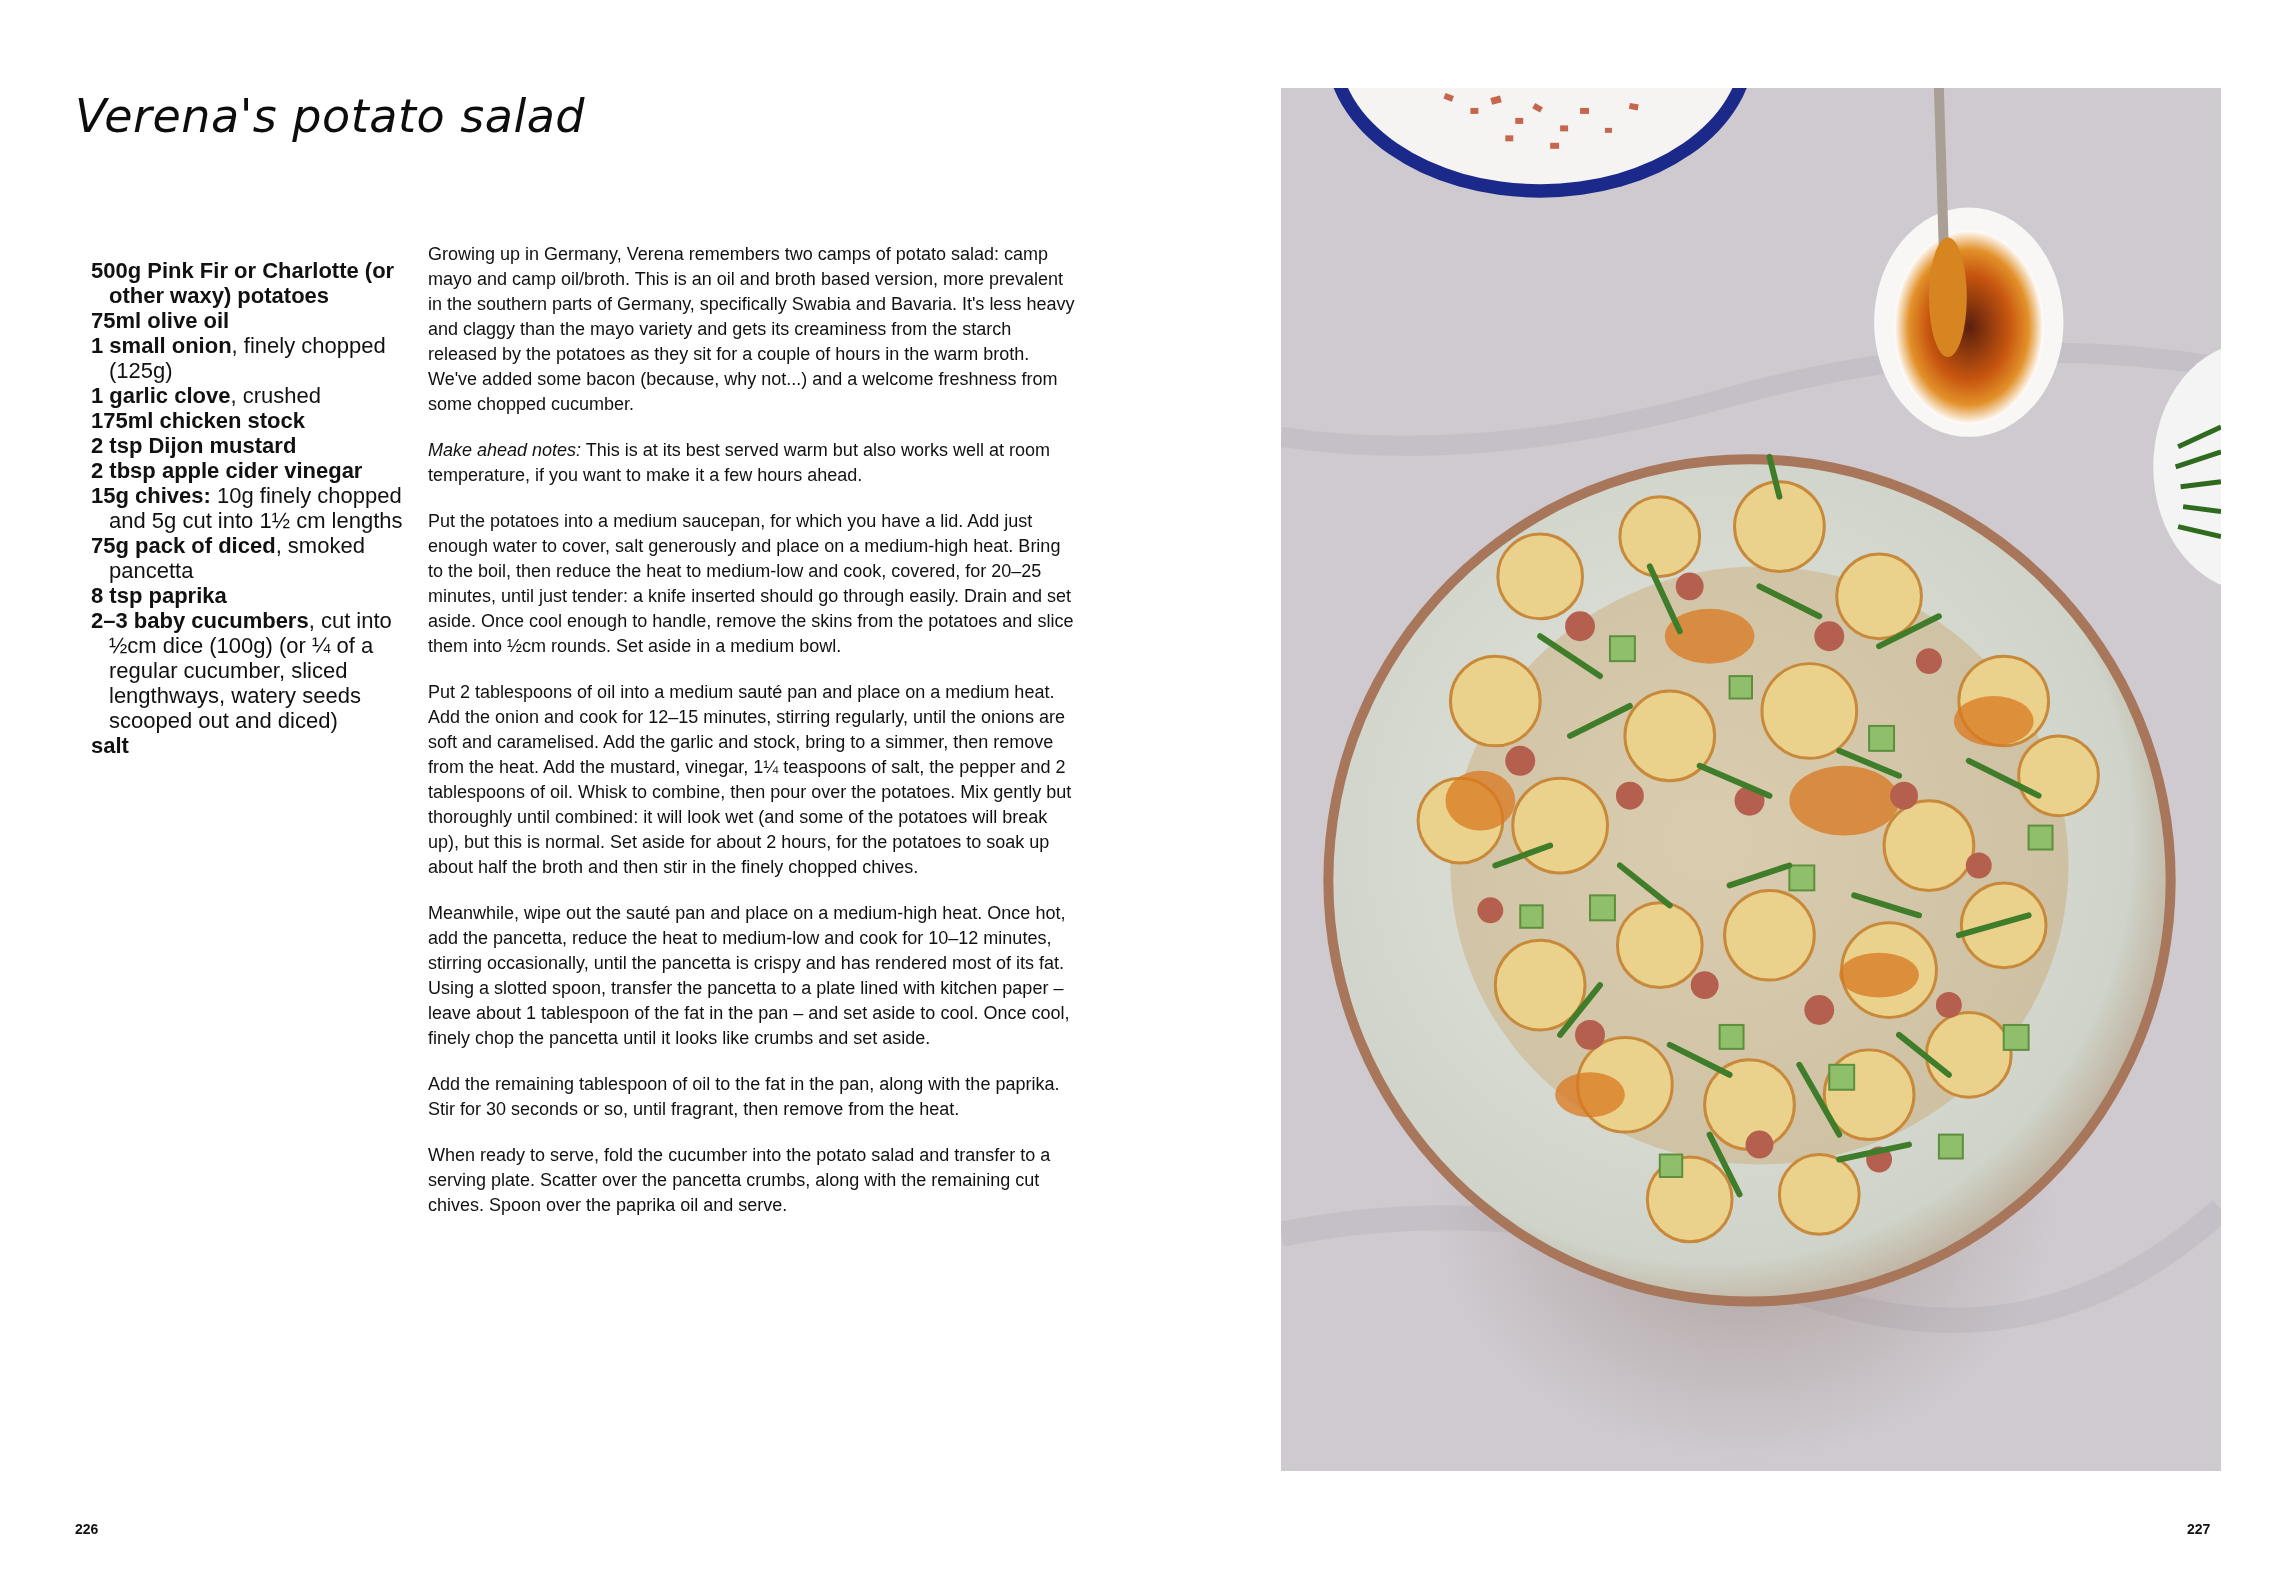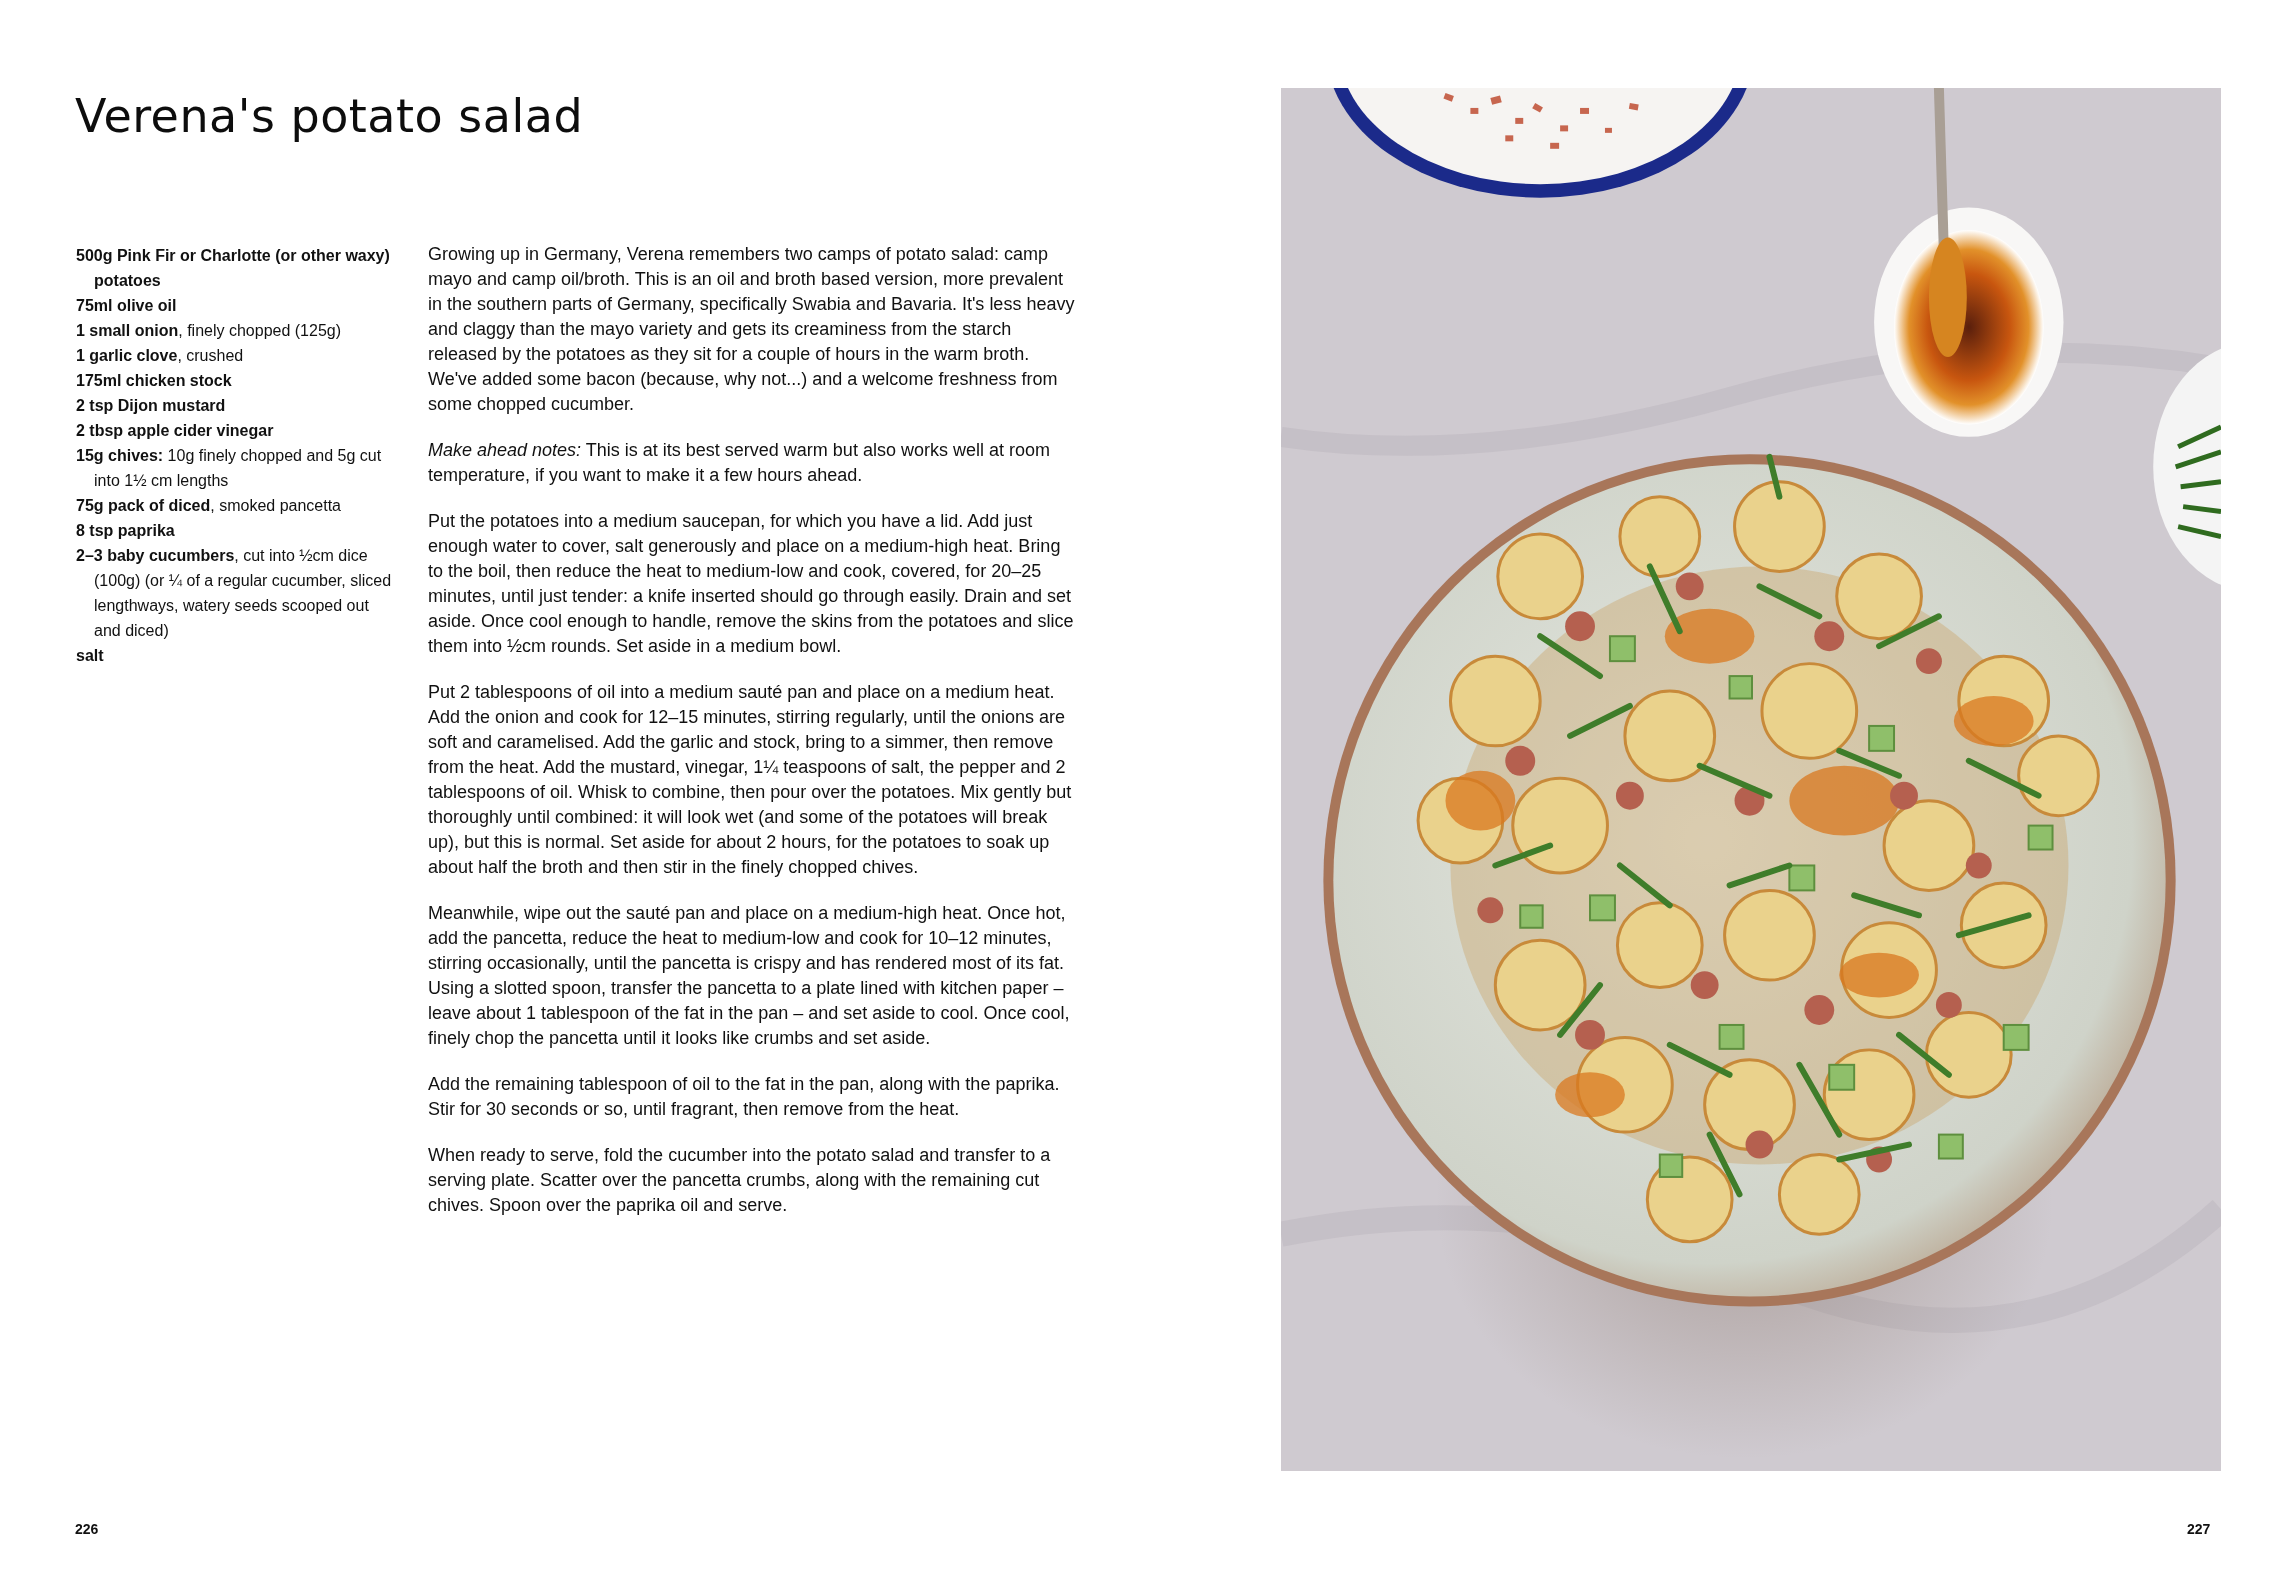--- a/index.html
+++ b/index.html
@@ -1,22 +1,22 @@
 <!DOCTYPE html>
 <html style="font-size:8px"><head>
 <meta charset="utf-8">
 <style>
   html, body { margin: 0; padding: 0; background: #ffffff; }
   body { width: 2295px; height: 1589px; position: relative; overflow: hidden;
          font-family: "Liberation Sans", "DejaVu Sans", sans-serif; color: #111111; }
   .page-title { position: absolute; left: 75px; top: 89px; margin: 0;
                 font-size: 46px; font-weight: 400; letter-spacing: 0.5px; color: #0d0d0d;
-                font-family: "DejaVu Sans", sans-serif; }
+                font-family: "DejaVu Sans", sans-serif; font-style: italic; }
   .ingredients { position: absolute; left: 75px; top: 242px; width: 319px;
-                 font-size: 16px; line-height: 25px; margin: 1px; padding: 0; list-style: none; }
+                 font-size: 22px; line-height: 25px; margin: 16px; padding: 0; list-style: none; }
   .ingredients li { padding-left: 18px; text-indent: -18px; }
   .ingredients b { font-weight: 700; }
   .method { position: absolute; left: 428px; top: 242px; width: 658px;
             font-size: 18px; line-height: 25px; font-family: "Liberation Sans", sans-serif; }
   .method p { margin: 0 8px 21px 0; }
   .method .note-label { font-style: italic; text-align: right; }
   .method .serves { font-weight: 700; }
   .page-num { position: absolute; top: 1521px; font-size: 14px; font-weight: 700; }
   .page-num.left { left: 75px; }
   .page-num.right { left: 2187px; text-align: center; }

